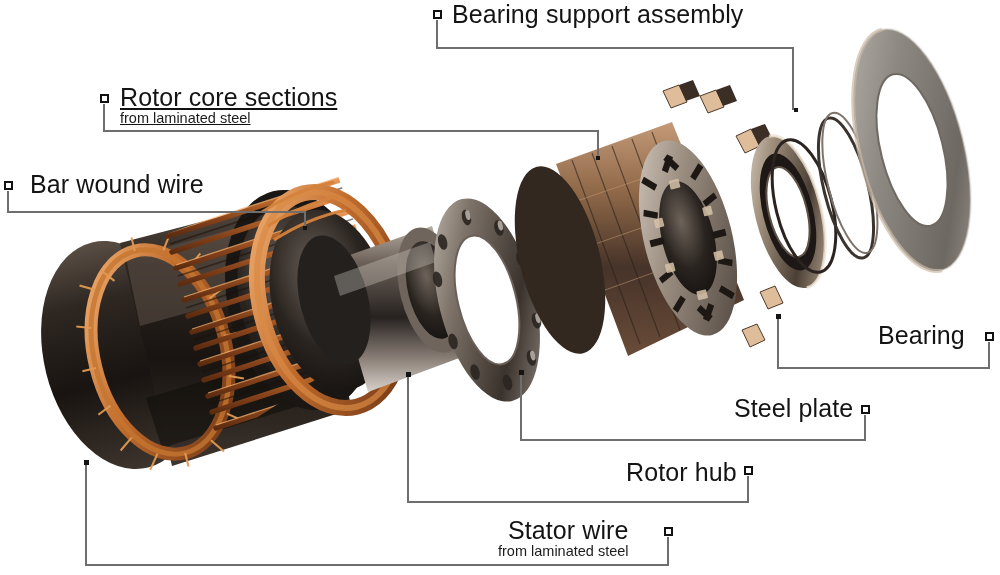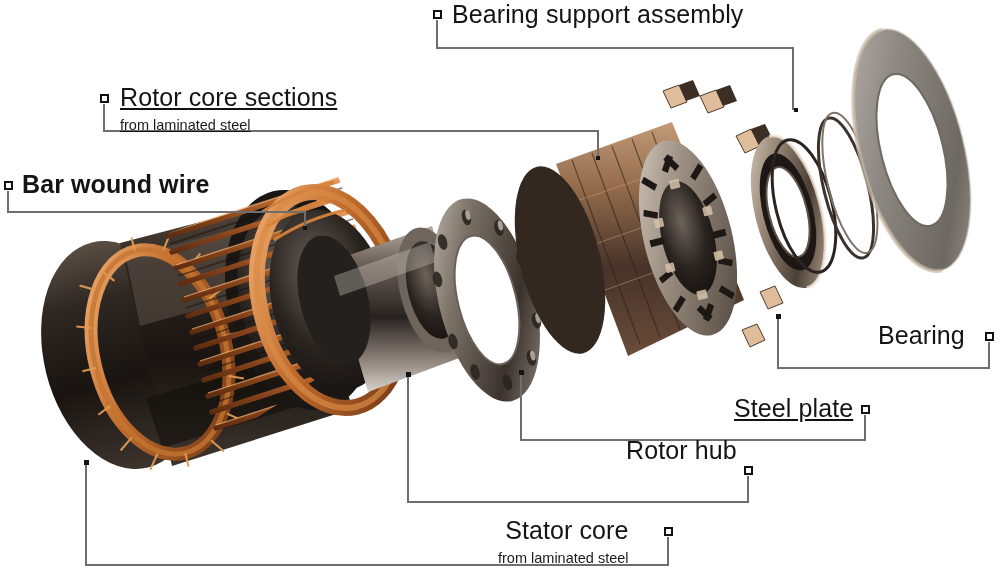--- a/index.html
+++ b/index.html
@@ -4,21 +4,21 @@
 <title>Electric Motor Exploded View</title>
 <style>
   html,body{margin:0;padding:0;background:#ffffff;}
   body{width:1000px;height:575px;position:relative;overflow:hidden;
        font-family:"Liberation Sans","DejaVu Sans",sans-serif;color:#111;}
   #stage{position:absolute;left:0;top:0;width:1000px;height:575px;background:#fff;}
   #art{position:absolute;left:0;top:0;width:1000px;height:575px;}
   #callouts{position:absolute;left:0;top:0;width:1000px;height:575px;}
   .label{position:absolute;white-space:nowrap;line-height:1.0;}
   .label .l1{font-size:25px;letter-spacing:.1px;color:#141414;display:block;}
-  .label .l2{font-size:14.5px;color:#1b1b1b;display:block;margin-top:8px;}
+  .label .l2{font-size:14.5px;color:#1b1b1b;display:block;margin-top:1px;}
   .label.right{text-align:right;}
   .marker{position:absolute;width:9px;height:9px;border:2px solid #111;background:#fff;box-sizing:border-box;}
   svg{display:block;}
 </style>
 </head>
 <body>
 
 <div id="stage">
 
   <svg id="art" viewBox="0 0 1000 575">
@@ -354,40 +354,40 @@
       <span class="l1">Bearing support assembly</span>
     </div>
     <div class="marker" style="left:433px;top:10px;"></div>
 
     <div class="label" style="left:120px;top:85px;text-decoration:underline;">
       <span class="l1">Rotor core sections</span>
       <span class="l2">from laminated steel</span>
     </div>
     <div class="marker" style="left:100px;top:94px;"></div>
 
-    <div class="label" style="left:22px;top:172px;font-weight:bold;">
+    <div class="label" style="left:30px;top:172px;">
       <span class="l1">Bar wound wire</span>
     </div>
     <div class="marker" style="left:4px;top:181px;"></div>
 
     <div class="label right" style="left:878px;top:323px;">
       <span class="l1">Bearing</span>
     </div>
     <div class="marker" style="left:985px;top:332px;"></div>
 
-    <div class="label right" style="left:734px;top:396px;text-decoration:underline;">
+    <div class="label right" style="left:734px;top:396px;">
       <span class="l1">Steel plate</span>
     </div>
     <div class="marker" style="left:861px;top:405px;"></div>
 
-    <div class="label right" style="left:626px;top:438px;">
+    <div class="label right" style="left:626px;top:460px;">
       <span class="l1">Rotor hub</span>
     </div>
     <div class="marker" style="left:744px;top:466px;"></div>
 
     <div class="label right" style="left:498px;top:518px;">
-      <span class="l1">Stator core</span>
+      <span class="l1">Stator wire</span>
       <span class="l2">from laminated steel</span>
     </div>
     <div class="marker" style="left:664px;top:527px;"></div>
 
   </div>
 </div>
 
 </body></html>

